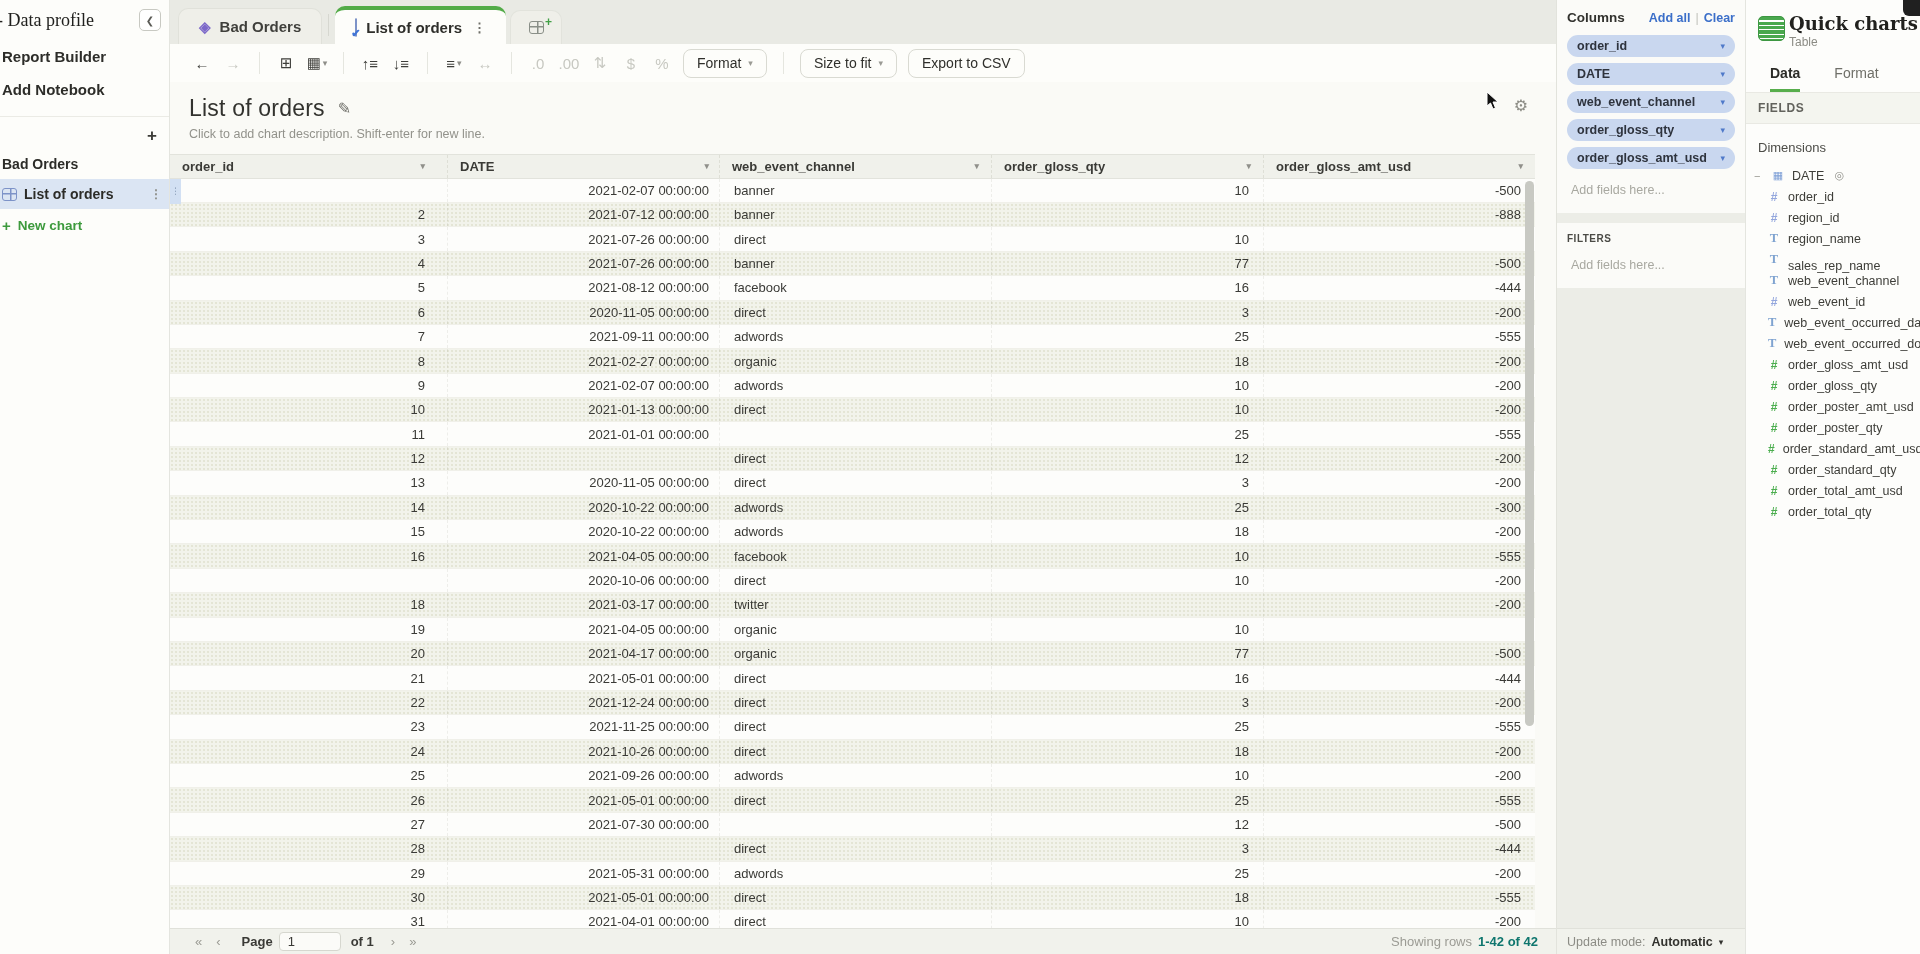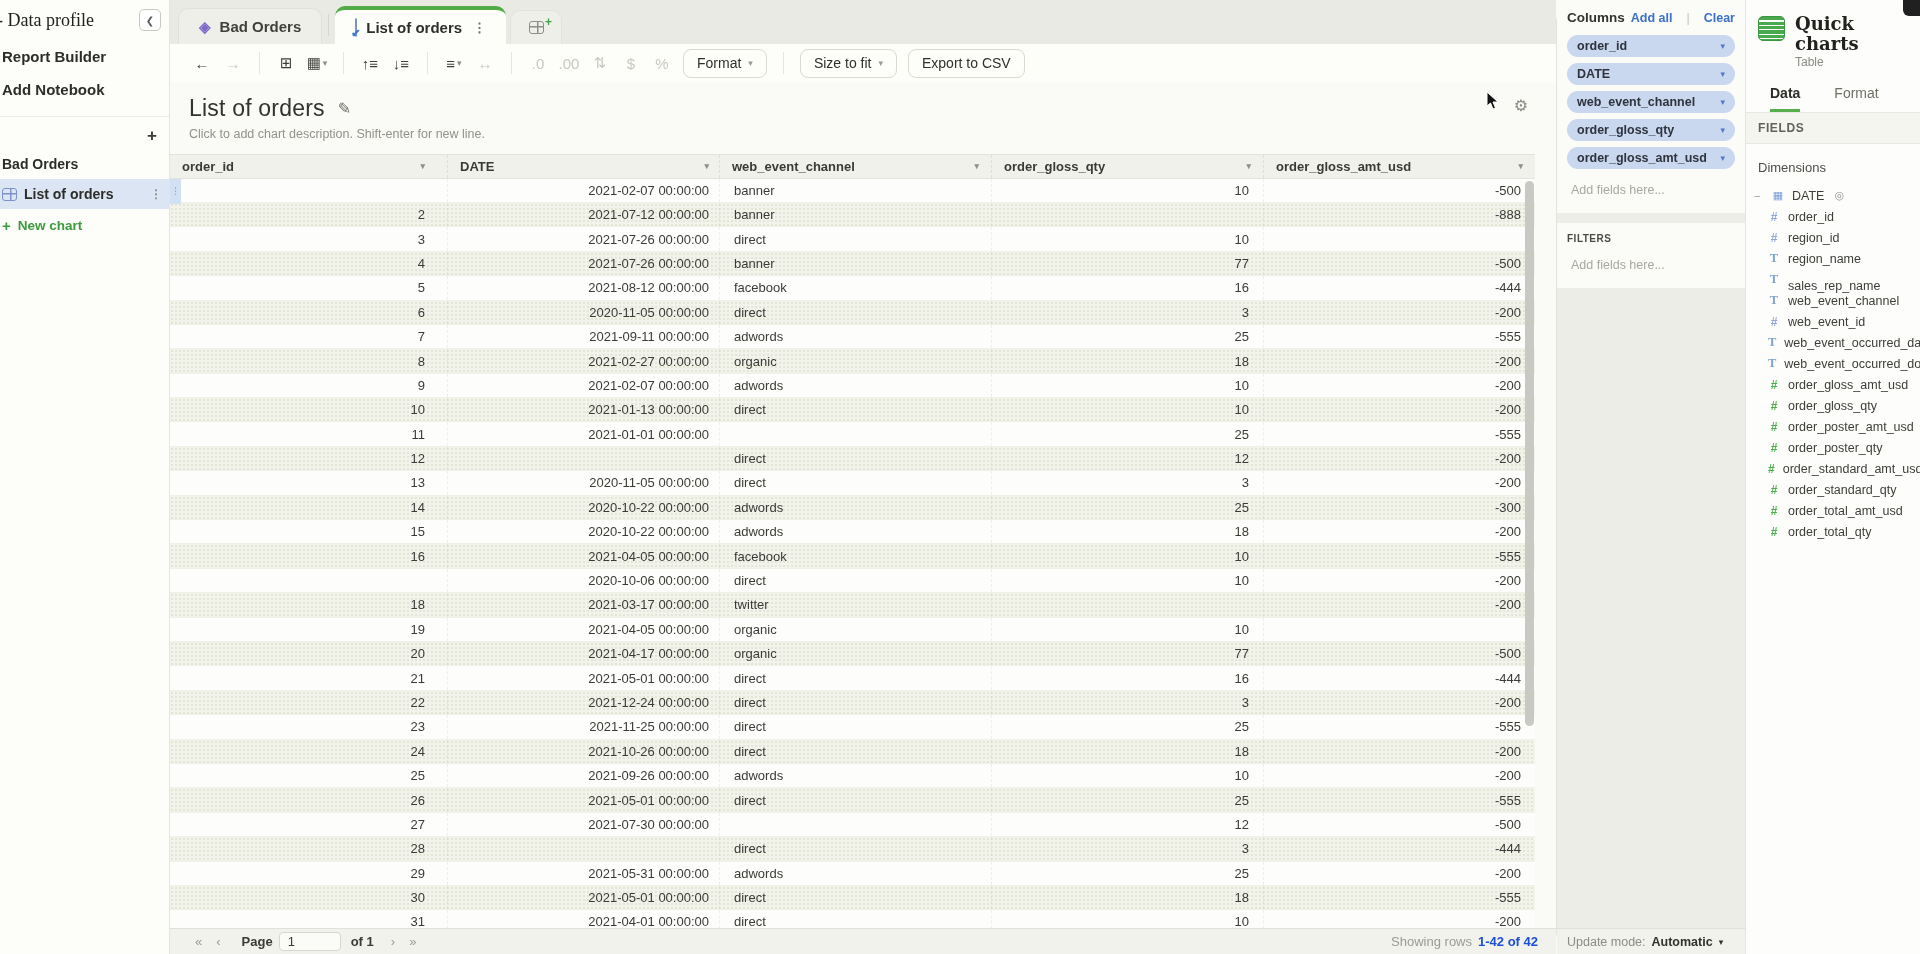--- a/index.html
+++ b/index.html
@@ -82,46 +82,46 @@
   .vscroll { position:absolute; right:1px; top:27px; width:9px; height:720px; border-radius:5px; }
   .vthumb { width:9px; height:545px; background:#c8c9c3; border-radius:5px; }
 
   .bottom-bar { height:26px; flex:0 0 26px; background:#f1f2ec; border-top:1px solid #e0e1da; display:flex; align-items:center; padding:0 18px; }
   .pg-btn { color:#9b9b94; font-size:13px; padding:0 7px; cursor:pointer; }
   .pg-label { font-size:13px; font-weight:700; color:#3a3a36; margin:0 6px 0 14px; }
   .pg-input { width:62px; height:19px; border:1px solid #d6d7cf; border-radius:4px; background:#fbfbf8; font-size:13px;
     padding:0 8px; color:#3a3a36; font-family:inherit; }
   .pg-of { font-size:13px; font-weight:700; color:#3a3a36; margin:0 10px; }
   .showing { margin-left:auto; font-size:13px; color:#9b9b94; }
-  .showing b { color:#1d4ed8; font-weight:700; margin-left:6px; }
+  .showing b { color:#0f766e; font-weight:700; margin-left:6px; }
 
   
-  .columns-panel { flex:0 0 189px; background:#4d7c0f; background-color:#ecede7; border-left:1px solid #e2e3dc; display:flex; flex-direction:column;border-radius:23px; }
+  .columns-panel { flex:0 0 189px; background:#4d7c0f; background-color:#ecede7; border-left:1px solid #e2e3dc; display:flex; flex-direction:column; }
   .cp-card { background:#fbfbf8; padding:10px 10px 14px 10px; }
   .cp-head { display:flex; align-items:center; margin-bottom:10px; }
   .cp-title { font-size:13.5px; font-weight:700; color:#32322e; }
-  .cp-links { margin-left:auto; font-size:12.5px; font-weight:700; color:#3b6fc9; display:flex; gap:14px; }
+  .cp-links { margin-left:auto; font-size:12.5px; font-weight:700; color:#3b6fc9; display:flex; gap:5px; }
   .cp-links .bar { color:#c2c3bc; font-weight:400; }
   .cp-links span { cursor:pointer; }
   .pill { height:22px; background:#c9d7ef; border-radius:11px; display:flex; align-items:center; padding:0 10px;
     margin-bottom:6px; cursor:pointer; }
   .pill .lbl { font-size:12.5px; font-weight:700; color:#2e333d; white-space:nowrap; overflow:hidden; }
   .pill .caret { margin-left:auto; color:#4f79c9; font-size:9px; padding-left:6px; }
   .cp-placeholder { font-size:12.5px; color:#a8a8a0; padding:8px 4px 2px 4px; }
   .cp-gap { height:10px; }
   .filters-title { font-size:10px; font-weight:700; letter-spacing:.5px; color:#4b4b46; margin-bottom:12px; }
   .cp-footer { margin-top:auto; height:26px; background:#f1f2ec; border-top:1px solid #e0e1da; display:flex; align-items:center;
     padding:0 10px; gap:6px; white-space:nowrap; }
   .um-label { font-size:12.5px; color:#8c8c85; }
   .um-value { font-size:12.5px; font-weight:700; color:#32322e; cursor:pointer; }
   .um-caret { font-size:9px; color:#32322e; }
 
   
   .fields-panel { flex:0 0 175px; background:#fdfdfb; border-left:1px solid #e4e5df; position:relative; overflow:hidden; }
-  .qc-head { display:flex; gap:10px; padding:14px 0 10px 12px; align-items:flex-start; }
+  .qc-head { display:flex; gap:4px; padding:14px 0 10px 12px; align-items:flex-start; }
   .qc-icon { width:27px; height:25px; border-radius:5px; background:#4aa84e; flex:0 0 27px; margin-top:2px;
     background-image:repeating-linear-gradient(#4aa84e 0 3px, #ffffff 3px 4.5px); border:1px solid #3d9742; }
   .qc-title { font-family:"DejaVu Serif", serif; font-size:18px; font-weight:700; color:#21211e; line-height:20px; }
   .qc-sub { font-size:12px; color:#8b8b84; margin-top:1px; }
   .qc-tabs { display:flex; gap:34px; padding:6px 0 0 24px; border-bottom:1px solid #e9e9e3; }
   .qc-tab { font-size:14px; padding-bottom:8px; cursor:pointer; color:#6f6f68; }
   .qc-tab.active { color:#2c2c28; font-weight:700; border-bottom:3px solid #57ad4b; }
   .fields-band { background:#f4f5ef; border-bottom:1px solid #e9e9e3; padding:8px 12px; font-size:12px; font-weight:700;
     letter-spacing:.6px; color:#62625c; }
   .dim-label { font-size:13px; color:#4c4c47; padding:16px 12px 10px 12px; }

